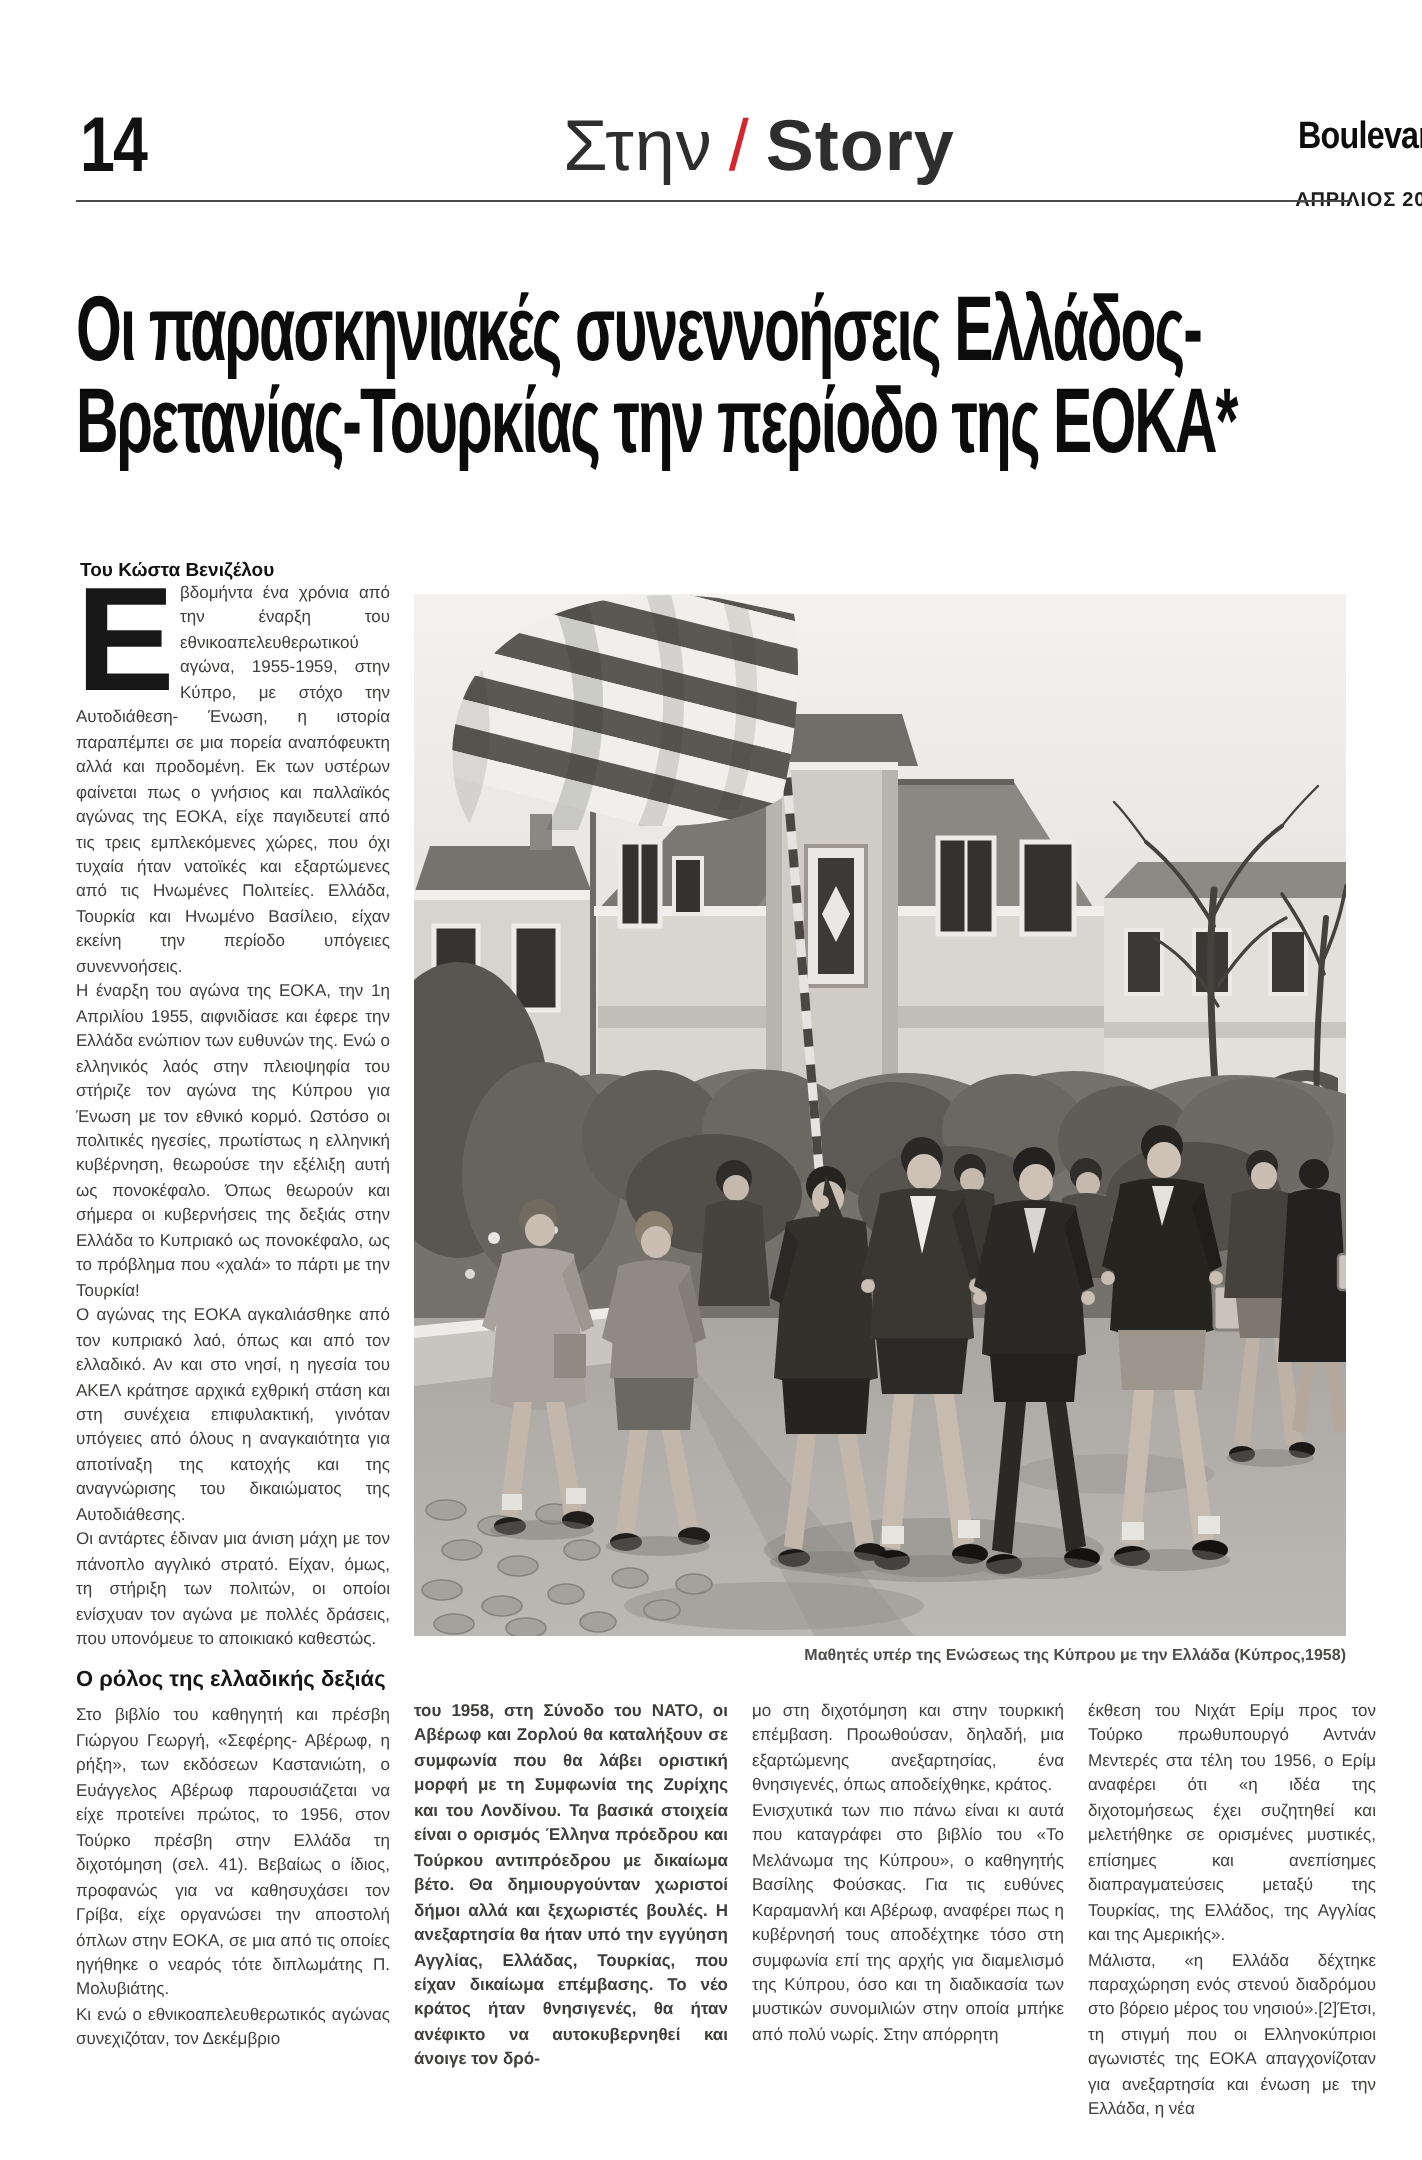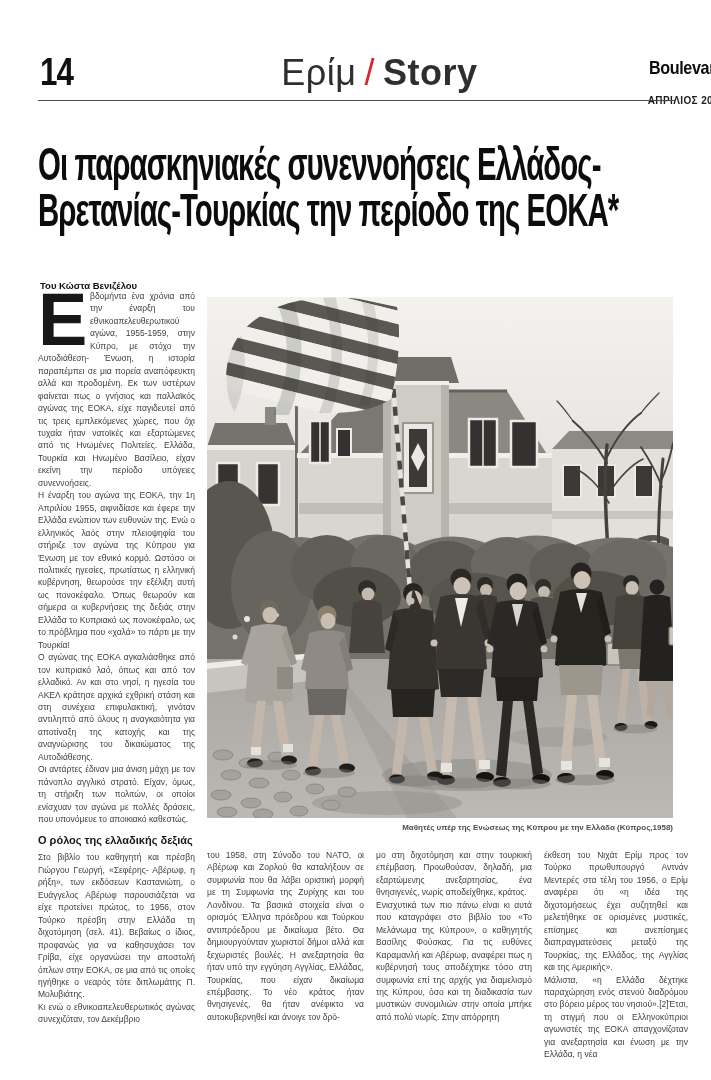--- a/index.html
+++ b/index.html
@@ -22,54 +22,54 @@
             font-size:46px;line-height:46px;letter-spacing:-1.5px;white-space:nowrap;
             transform:scaleX(0.64);transform-origin:left top;}
   .byline{position:absolute;left:40px;top:256px;font-size:9.5px;font-weight:700;color:#111;margin-top:24px;}
   
   .bodytext{font-size:8.5px;line-height:12.45px;text-align:justify;color:#3f3e3c;}
   .bodytext p{margin:0;}
   .col-left{position:absolute;left:38px;top:290px;width:157px;}
   .dropcap{float:left;width:52px;height:60px;font-size:74px;line-height:60px;
            font-weight:700;color:#181818;font-family:"Liberation Sans",sans-serif;}
   .subhead{font-size:11px;font-weight:700;color:#161616;margin:9px 0 4px 0;text-align:left;line-height:13px;}
-  .col2{position:absolute;left:207px;top:849px;width:157px;}
+  .col2{position:absolute;left:207px;top:849px;width:157px;font-weight:bold;}
   .col3{position:absolute;left:376px;top:849px;width:156px;}
   .col4{position:absolute;left:544px;top:849px;width:144px;}
   
   .photo{position:absolute;left:207px;top:297px;width:466px;height:521px;background:#e8e7e4;}
   .photo svg{display:block;}
   .caption{position:absolute;left:273px;top:823px;width:400px;text-align:right;
            font-size:8px;font-weight:600;color:#4d4d4b;}
 </style>
 </head>
 <body>
 
 <div class="page">
 
   <div class="page-number">14</div>
   <div class="section-title">
-    <span class="gr">Ερίμ</span><span class="slash">/</span><span class="en">Story</span>
+    <span class="gr">Στην</span><span class="slash">/</span><span class="en">Story</span>
   </div>
   <div class="brand">
     <div class="brand-name">Boulevard</div>
     <div class="brand-issue">ΑΠΡΙΛΙΟΣ 2026</div>
   </div>
   <div class="rule"></div>
 
   <div class="headline">
     <div>Οι παρασκηνιακές συνεννοήσεις Ελλάδος-</div>
     <div>Βρετανίας-Τουρκίας την περίοδο της ΕΟΚΑ*</div>
   </div>
   <div class="byline">Του Κώστα Βενιζέλου</div>
 
   <div class="col-left bodytext">
     <p><span class="dropcap">Ε</span><span>βδομήντα ένα χρόνια από την έναρξη του εθνικοαπελευθερωτικού αγώνα, 1955-1959, στην Κύπρο, με στόχο την Αυτοδιάθεση- Ένωση, η ιστορία παραπέμπει σε μια πορεία αναπόφευκτη αλλά και προδομένη. Εκ των υστέρων φαίνεται πως ο γνήσιος και παλλαϊκός αγώνας της ΕΟΚΑ, είχε παγιδευτεί από τις τρεις εμπλεκόμενες χώρες, που όχι τυχαία ήταν νατοϊκές και εξαρτώμενες από τις Ηνωμένες Πολιτείες. Ελλάδα, Τουρκία και Ηνωμένο Βασίλειο, είχαν εκείνη την περίοδο υπόγειες συνεννοήσεις.</span></p>
     <p>Η έναρξη του αγώνα της ΕΟΚΑ, την 1η Απριλίου 1955, αιφνιδίασε και έφερε την Ελλάδα ενώπιον των ευθυνών της. Ενώ ο ελληνικός λαός στην πλειοψηφία του στήριζε τον αγώνα της Κύπρου για Ένωση με τον εθνικό κορμό. Ωστόσο οι πολιτικές ηγεσίες, πρωτίστως η ελληνική κυβέρνηση, θεωρούσε την εξέλιξη αυτή ως πονοκέφαλο. Όπως θεωρούν και σήμερα οι κυβερνήσεις της δεξιάς στην Ελλάδα το Κυπριακό ως πονοκέφαλο, ως το πρόβλημα που «χαλά» το πάρτι με την Τουρκία!</p>
-    <p>Ο αγώνας της ΕΟΚΑ αγκαλιάσθηκε από τον κυπριακό λαό, όπως και από τον ελλαδικό. Αν και στο νησί, η ηγεσία του ΑΚΕΛ κράτησε αρχικά εχθρική στάση και στη συνέχεια επιφυλακτική, γινόταν αντιληπτό από όλους η αναγκαιότητα για αποτίναξη της κατοχής και της αναγνώρισης του δικαιώματος της Αυτοδιάθεσης.</p>
+    <p>Ο αγώνας της ΕΟΚΑ αγκαλιάσθηκε από τον κυπριακό λαό, όπως και από τον ελλαδικό. Αν και στο νησί, η ηγεσία του ΑΚΕΛ κράτησε αρχικά εχθρική στάση και στη συνέχεια επιφυλακτική, γινόταν υπόγειες από όλους η αναγκαιότητα για αποτίναξη της κατοχής και της αναγνώρισης του δικαιώματος της Αυτοδιάθεσης.</p>
     <p>Οι αντάρτες έδιναν μια άνιση μάχη με τον πάνοπλο αγγλικό στρατό. Είχαν, όμως, τη στήριξη των πολιτών, οι οποίοι ενίσχυαν τον αγώνα με πολλές δράσεις, που υπονόμευε το αποικιακό καθεστώς.</p>
     <div class="subhead">Ο ρόλος της ελλαδικής δεξιάς</div>
     <p>Στο βιβλίο του καθηγητή και πρέσβη Γιώργου Γεωργή, «Σεφέρης- Αβέρωφ, η ρήξη», των εκδόσεων Καστανιώτη, ο Ευάγγελος Αβέρωφ παρουσιάζεται να είχε προτείνει πρώτος, το 1956, στον Τούρκο πρέσβη στην Ελλάδα τη διχοτόμηση (σελ. 41). Βεβαίως ο ίδιος, προφανώς για να καθησυχάσει τον Γρίβα, είχε οργανώσει την αποστολή όπλων στην ΕΟΚΑ, σε μια από τις οποίες ηγήθηκε ο νεαρός τότε διπλωμάτης Π. Μολυβιάτης.</p>
     <p>Κι ενώ ο εθνικοαπελευθερωτικός αγώνας συνεχιζόταν, τον Δεκέμβριο</p>
   </div>
 
   <div class="photo">
     <svg width="466" height="521" viewBox="0 0 466 521" xmlns="http://www.w3.org/2000/svg">
       <defs>
         <linearGradient id="sky" x1="0" y1="0" x2="0" y2="1">
@@ -363,21 +363,21 @@
       </g>
     </svg>
   </div>
 
   <div class="caption">Μαθητές υπέρ της Ενώσεως της Κύπρου με την Ελλάδα (Κύπρος,1958)</div>
 
   <div class="col2 bodytext">
     <p>του 1958, στη Σύνοδο του ΝΑΤΟ, οι Αβέρωφ και Ζορλού θα καταλήξουν σε συμφωνία που θα λάβει οριστική μορφή με τη Συμφωνία της Ζυρίχης και του Λονδίνου. Τα βασικά στοιχεία είναι ο ορισμός Έλληνα πρόεδρου και Τούρκου αντιπρόεδρου με δικαίωμα βέτο. Θα δημιουργούνταν χωριστοί δήμοι αλλά και ξεχωριστές βουλές. Η ανεξαρτησία θα ήταν υπό την εγγύηση Αγγλίας, Ελλάδας, Τουρκίας, που είχαν δικαίωμα επέμβασης. Το νέο κράτος ήταν θνησιγενές, θα ήταν ανέφικτο να αυτοκυβερνηθεί και άνοιγε τον δρό-</p>
   </div>
   <div class="col3 bodytext">
-    <p>μο στη διχοτόμηση και στην τουρκική επέμβαση. Προωθούσαν, δηλαδή, μια εξαρτώμενης ανεξαρτησίας, ένα θνησιγενές, νωρίς αποδείχθηκε, κράτος.</p>
+    <p>μο στη διχοτόμηση και στην τουρκική επέμβαση. Προωθούσαν, δηλαδή, μια εξαρτώμενης ανεξαρτησίας, ένα θνησιγενές, όπως αποδείχθηκε, κράτος.</p>
     <p>Ενισχυτικά των πιο πάνω είναι κι αυτά που καταγράφει στο βιβλίο του «Το Μελάνωμα της Κύπρου», ο καθηγητής Βασίλης Φούσκας. Για τις ευθύνες Καραμανλή και Αβέρωφ, αναφέρει πως η κυβέρνησή τους αποδέχτηκε τόσο στη συμφωνία επί της αρχής για διαμελισμό της Κύπρου, όσο και τη διαδικασία των μυστικών συνομιλιών στην οποία μπήκε από πολύ νωρίς. Στην απόρρητη</p>
   </div>
   <div class="col4 bodytext">
     <p>έκθεση του Νιχάτ Ερίμ προς τον Τούρκο πρωθυπουργό Αντνάν Μεντερές στα τέλη του 1956, ο Ερίμ αναφέρει ότι «η ιδέα της διχοτομήσεως έχει συζητηθεί και μελετήθηκε σε ορισμένες μυστικές, επίσημες και ανεπίσημες διαπραγματεύσεις μεταξύ της Τουρκίας, της Ελλάδος, της Αγγλίας και της Αμερικής».</p>
     <p>Μάλιστα, «η Ελλάδα δέχτηκε παραχώρηση ενός στενού διαδρόμου στο βόρειο μέρος του νησιού».[2]Έτσι, τη στιγμή που οι Ελληνοκύπριοι αγωνιστές της ΕΟΚΑ απαγχονίζοταν για ανεξαρτησία και ένωση με την Ελλάδα, η νέα</p>
   </div>
 
 </div>
 
 </body></html>

